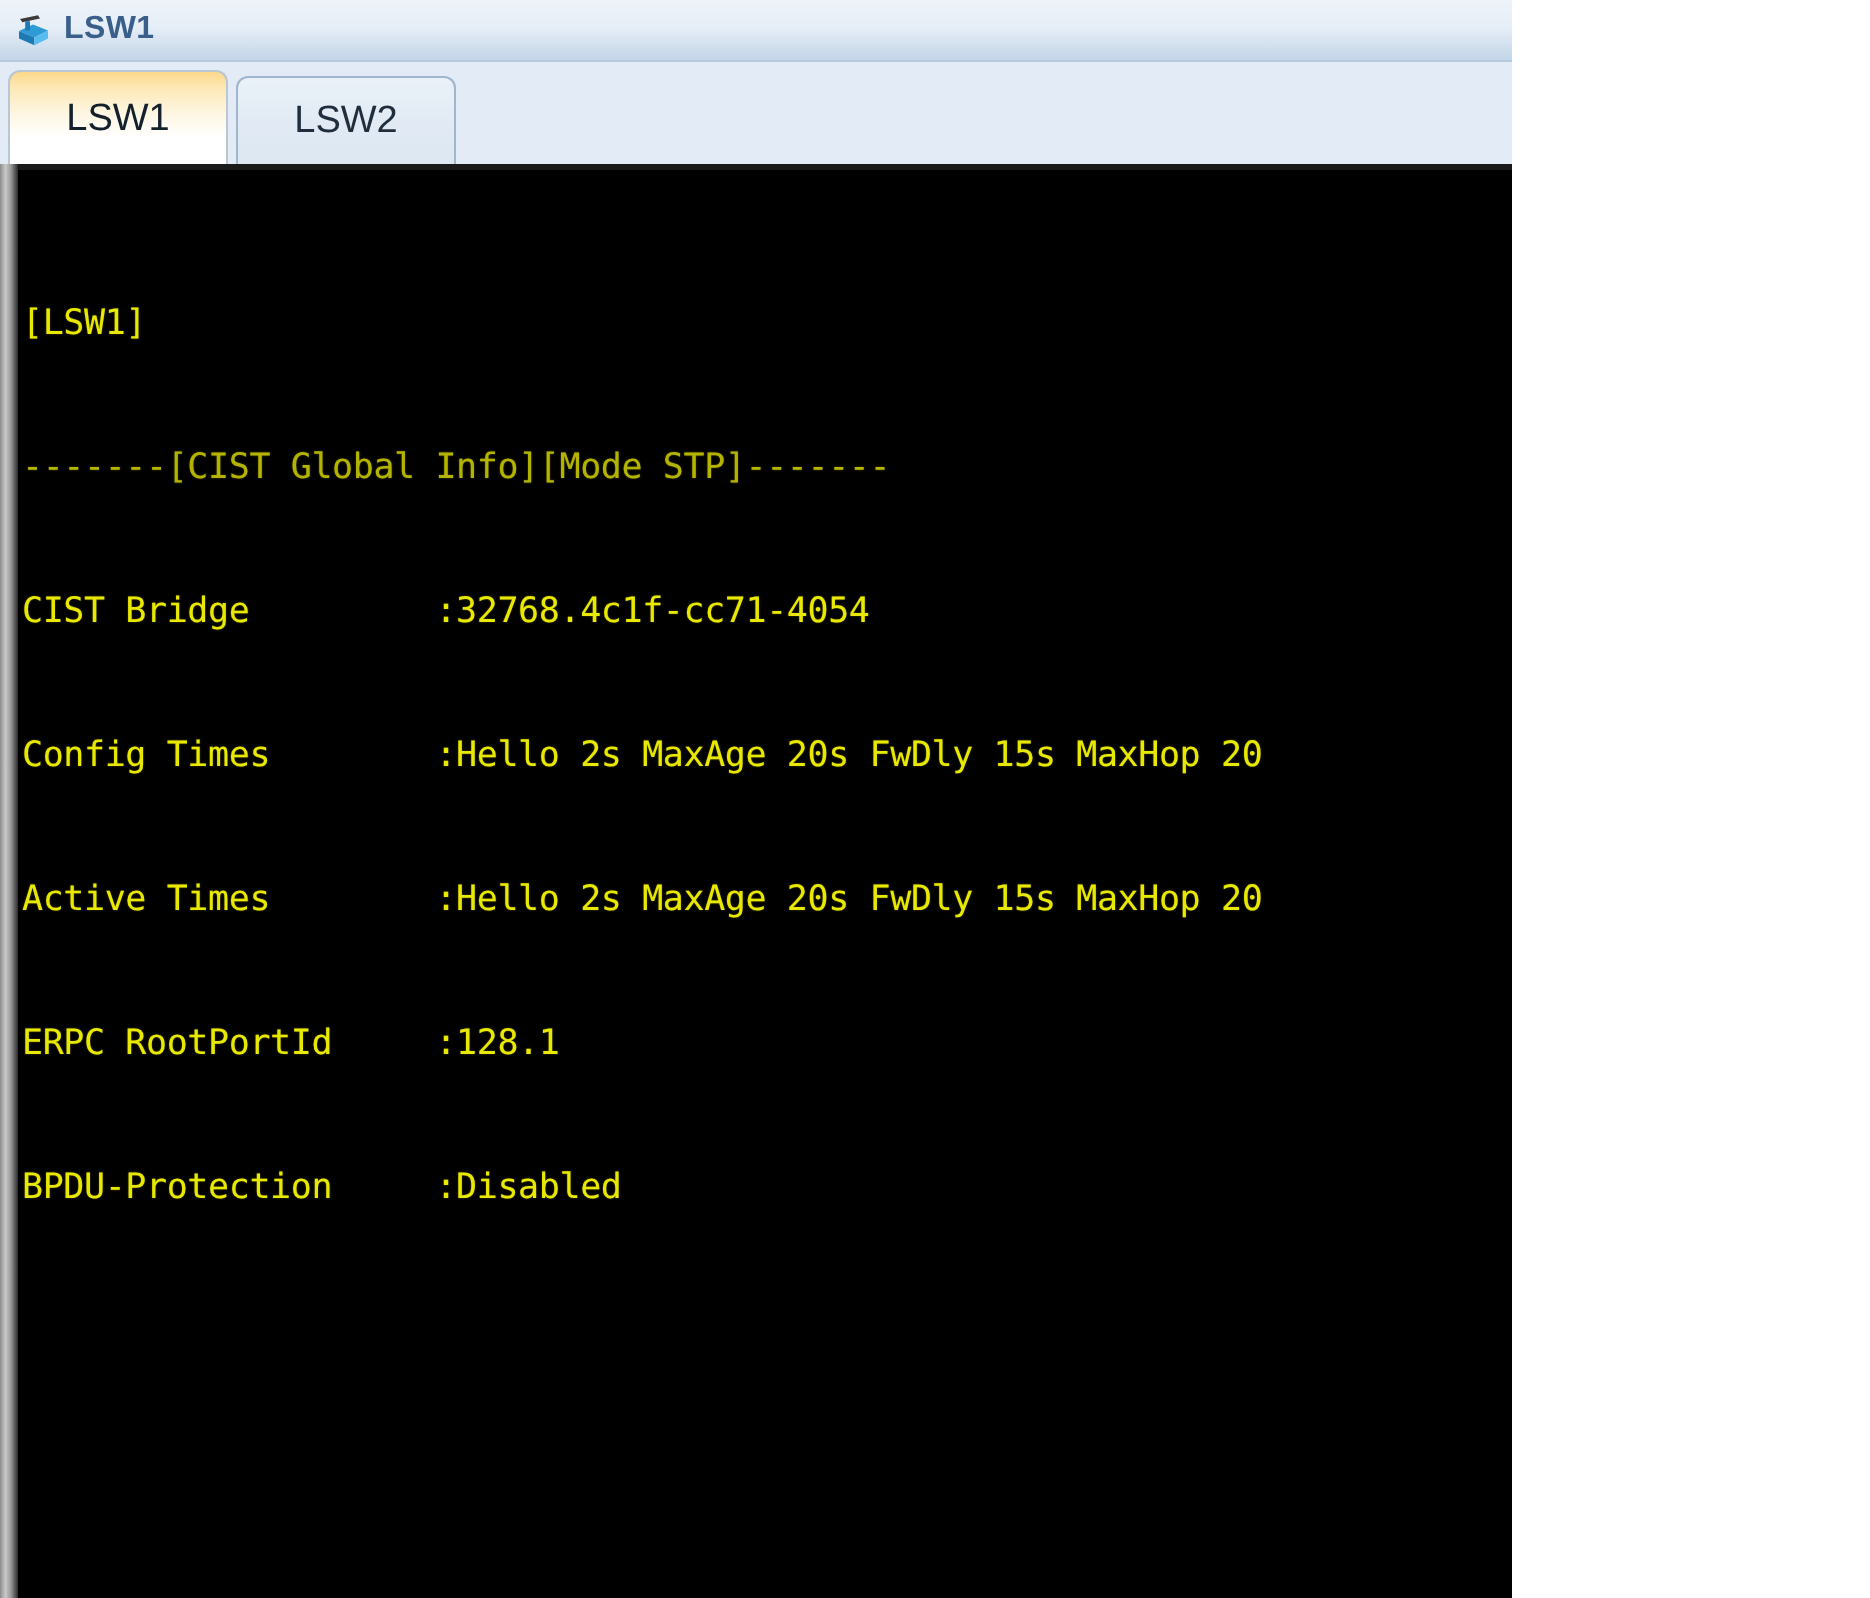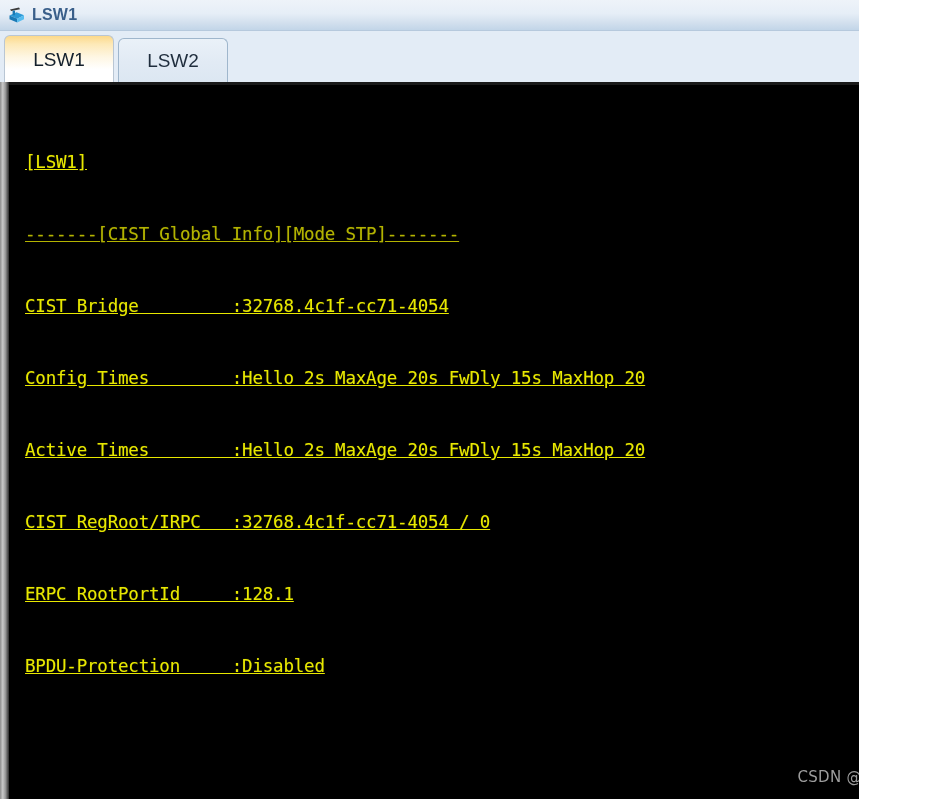--- a/index.html
+++ b/index.html
@@ -8,21 +8,21 @@
     background: #ffffff;
   }
   body {
     width: 935px;
     height: 799px;
     overflow: hidden;
     font-family: "Liberation Sans", sans-serif;
   }
   .app-window {
     position: relative;
-    width: 859px;
+    width: 756px;
     height: 799px;
     background: #7f1d1d;
     overflow: hidden;
   }
 
   
   .title-bar {
     position: absolute;
     left: 0; top: 0;
     width: 935px;
@@ -127,24 +127,23 @@
     width: 926px;
     font-family: "DejaVu Sans Mono", "Liberation Mono", monospace;
     font-size: 17.5px;
     line-height: 24px;
     white-space: pre;
     letter-spacing: -0.2px;
     color: #e8e800;
   }
   .term-lines .line {
     height: 24px;
-    padding-left: 16px;
+    padding-left: 2px;
     color: #e8e800;
     text-shadow: 0 0 1px rgba(190,190,0,0.45);
-    text-decoration: underline;
   }
   .term-lines .line.dim {
     color: #b3b300;
   }
 
   
   .watermark {
     position: absolute;
     right: 12px;
     bottom: 12px;
@@ -184,21 +183,20 @@
 
   <div class="terminal">
     <div class="term-top-edge"></div>
     <div class="term-left-rail"></div>
     <div class="term-lines">
       <div class="line">[LSW1]</div>
       <div class="line dim">-------[CIST Global Info][Mode STP]-------</div>
       <div class="line">CIST Bridge         :32768.4c1f-cc71-4054</div>
       <div class="line">Config Times        :Hello 2s MaxAge 20s FwDly 15s MaxHop 20</div>
       <div class="line">Active Times        :Hello 2s MaxAge 20s FwDly 15s MaxHop 20</div>
-      <div class="line">CIST RegRoot/IRPC   :32768.4c1f-cc71-4054 / 0</div>
       <div class="line">ERPC RootPortId     :128.1</div>
       <div class="line">BPDU-Protection     :Disabled</div>
       
       
       
       
       
       
       
       

